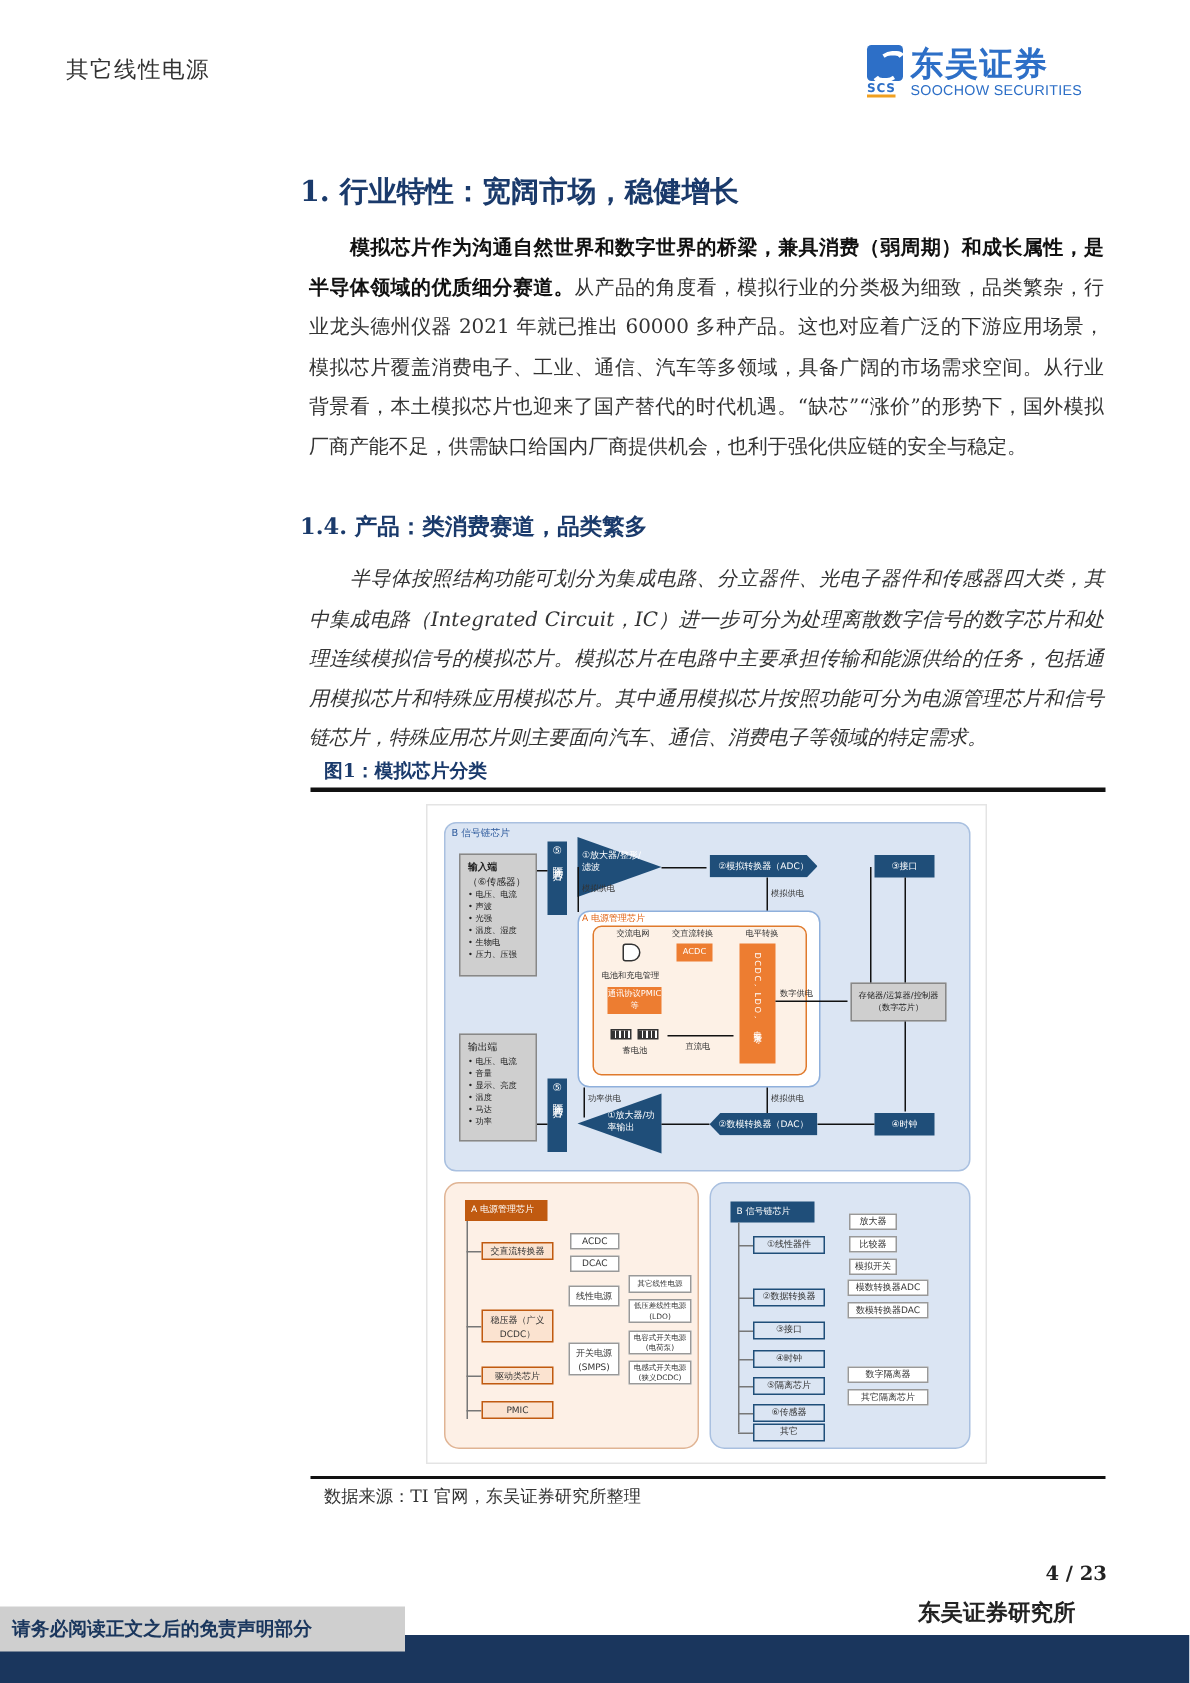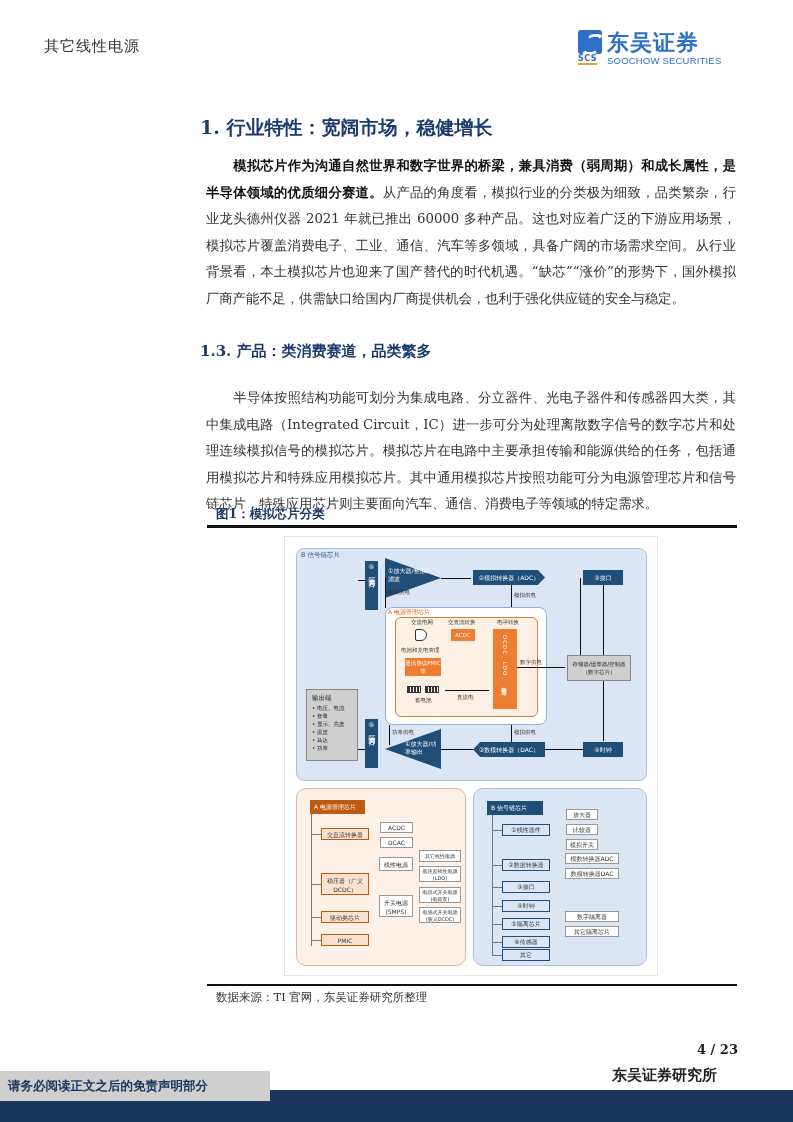--- a/index.html
+++ b/index.html
@@ -61,34 +61,46 @@
   <div class="logo-scs">SCS</div>
   <div class="logo-cn">东吴证券</div>
   <div class="logo-en">SOOCHOW SECURITIES</div>
 </div>
 
 <div class="h1">1. 行业特性：宽阔市场，稳健增长</div>
 <div class="para" style="top:153px;">
   <span class="indent"></span><b>模拟芯片作为沟通自然世界和数字世界的桥梁，兼具消费（弱周期）和成长属性，是半导体领域的优质细分赛道。</b><span>从产品的角度看，模拟行业的分类极为细致，品类繁杂，行业龙头德州仪器 2021 年就已推出 60000 多种产品。这也对应着广泛的下游应用场景，模拟芯片覆盖消费电子、工业、通信、汽车等多领域，具备广阔的市场需求空间。从行业背景看，本土模拟芯片也迎来了国产替代的时代机遇。“缺芯”“涨价”的形势下，国外模拟厂商产能不足，供需缺口给国内厂商提供机会，也利于强化供应链的安全与稳定。</span>
 </div>
 
-<div class="h2">1.3. 产品：类消费赛道，品类繁多</div>
-<div class="para" style="top:385px;">
+<div class="h2">1.4. 产品：类消费赛道，品类繁多</div>
+<div class="para" style="top:374px;font-style:italic;">
   <span class="indent"></span><span>半导体按照结构功能可划分为集成电路、分立器件、光电子器件和传感器四大类，其中集成电路（Integrated Circuit，IC）进一步可分为处理离散数字信号的数字芯片和处理连续模拟信号的模拟芯片。模拟芯片在电路中主要承担传输和能源供给的任务，包括通用模拟芯片和特殊应用模拟芯片。其中通用模拟芯片按照功能可分为电源管理芯片和信号链芯片，特殊应用芯片则主要面向汽车、通信、消费电子等领域的特定需求。</span>
 </div>
 
 <div class="fig-title">图1：模拟芯片分类</div>
 <div class="fig-rule-top"></div>
 
 <div class="diagram">
 
   <div class="dabs panel-b">
     <div class="dabs panel-label" style="left:4px;top:2px;">B 信号链芯片</div>
   </div>
 
+  <div class="dabs graybox" style="left:21px;top:32px;width:52px;height:82px;">
+    <div style="font-weight:bold;">输入端</div>
+    <div>（⑥传感器）</div>
+    <div style="font-size:5.5px;line-height:8px;">
+      <div>• <span>电压、电流</span></div>
+      <div>• <span>声波</span></div>
+      <div>• <span>光强</span></div>
+      <div>• <span>温度、湿度</span></div>
+      <div>• <span>生物电</span></div>
+      <div>• <span>压力、压强</span></div>
+    </div>
+  </div>
 
   <div class="dabs navy" style="left:80px;top:24px;width:13px;height:49px;">
     <div class="vtext" style="margin:2px auto;">⑤隔离芯片</div>
   </div>
   <div class="dabs arrow-h" style="left:73px;top:43px;width:7px;"></div>
   <div class="dabs" style="left:100px;top:21px;width:0;height:0;border-top:20px solid transparent;border-bottom:20px solid transparent;border-left:56px solid #1f4e79;"></div>
   <div class="dabs" style="left:103px;top:30px;font-size:6px;color:#fff;line-height:8px;width:40px;">①放大器/整形/滤波</div>
   <div class="dabs arrow-h" style="left:156px;top:41px;width:30px;"></div>
   <div class="dabs navy" style="left:188px;top:33px;width:72px;height:15px;font-size:6px;line-height:15px;text-align:center;clip-path:polygon(0 0,90% 0,100% 50%,90% 100%,0 100%);">②模拟转换器（ADC）</div>
   <div class="dabs navy" style="left:298px;top:33px;width:40px;height:15px;font-size:6px;line-height:15px;text-align:center;">③接口</div>

